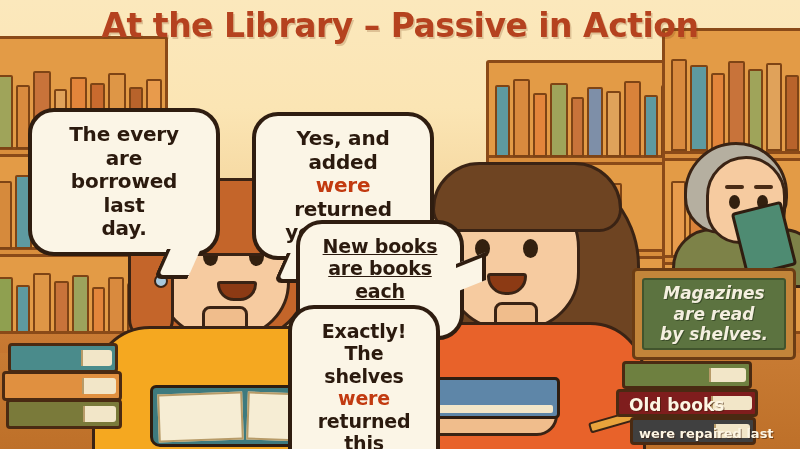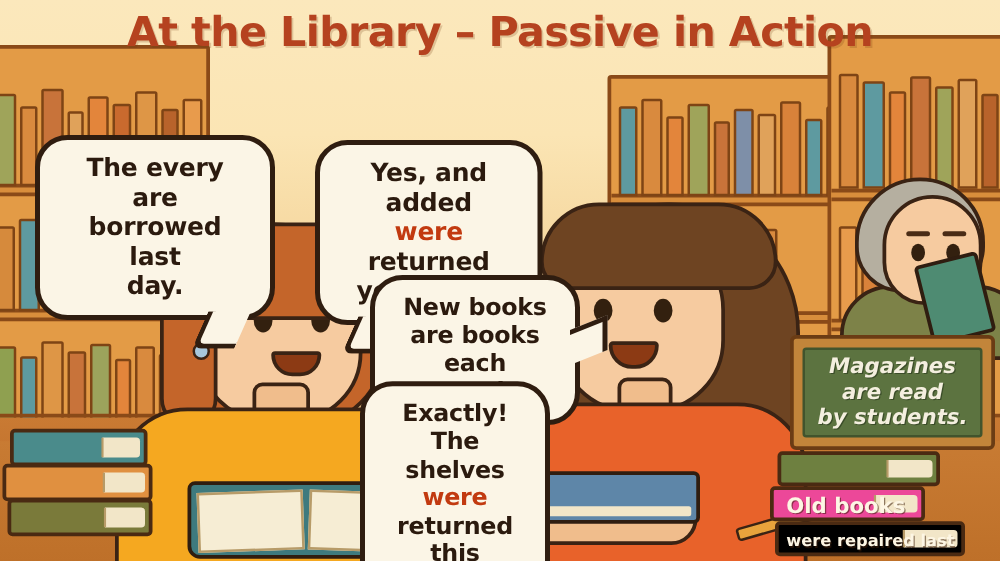--- a/index.html
+++ b/index.html
@@ -159,21 +159,21 @@
     padding:11px 16px;
     text-align:center;
     font-weight:700;
     color:#2B1A0E;
     line-height:1.18;
     letter-spacing:-0.2px;
   }
   .bubble .hl { color:#C23A10; }
   #b1 { left:28px;  top:108px; width:192px; font-size:20px; }
   #b2 { left:252px; top:112px; width:182px; font-size:20px; }
-  #b3 { left:296px; top:220px; width:168px; font-size:19px; }
+  #b3 { left:296px; top:220px; width:168px; font-size:19px;text-decoration:underline; }
   #b4 { left:288px; top:305px; width:152px; font-size:19px; }
   .tail-d {
     position:absolute; bottom:-27px; width:34px; height:30px;
     background:#FBF5E6;
     border-left:4px solid #2F1D10;
     border-bottom:4px solid #2F1D10;
     transform:skewX(-24deg);
     border-radius:0 0 0 8px;
   }
   .tail-r {
@@ -438,36 +438,36 @@
   </div>
 
   <div class="pencil">
     <div style="position:absolute;right:-2px;top:-1px;width:14px;height:11px;background:#5E7A88;border-radius:2px"></div>
   </div>
 
   <div class="bookstack" style="left:614px;bottom:4px;width:150px;height:86px">
     <div class="bk" style="left:8px;bottom:56px;width:130px;height:28px;background:#6E8040">
         <div class="pages"></div>
       </div>
-    <div class="bk" style="left:2px;bottom:28px;width:124px;height:28px;background:#ec4899">
+    <div class="bk" style="left:2px;bottom:28px;width:142px;height:28px;background:#7f1d1d">
       <div class="pages"></div>
       <span class="spinelabel" style="left:10px;top:3px;font-size:17px">Old books</span>
     </div>
-    <div class="bk" style="left:6px;bottom:0px;width:152px;height:28px;background:#000000">
+    <div class="bk" style="left:16px;bottom:0px;width:126px;height:28px;background:#404040">
       <div class="pages"></div>
       <span class="spinelabel" style="left:6px;top:6px;font-size:13px">were repaired last</span>
     </div>
   </div>
 
   <div id="sign">
     <div class="board">
       <div>
         <div>Magazines</div>
         <div>are read</div>
-        <div>by students.</div>
+        <div>by shelves.</div>
       </div>
     </div>
   </div>
 
   <div class="bubble" id="b1">
     <div>The every are</div>
     <div>borrowed last</div>
     <div>day.</div>
     <div class="tail-d" style="left:128px"></div>
   </div>

